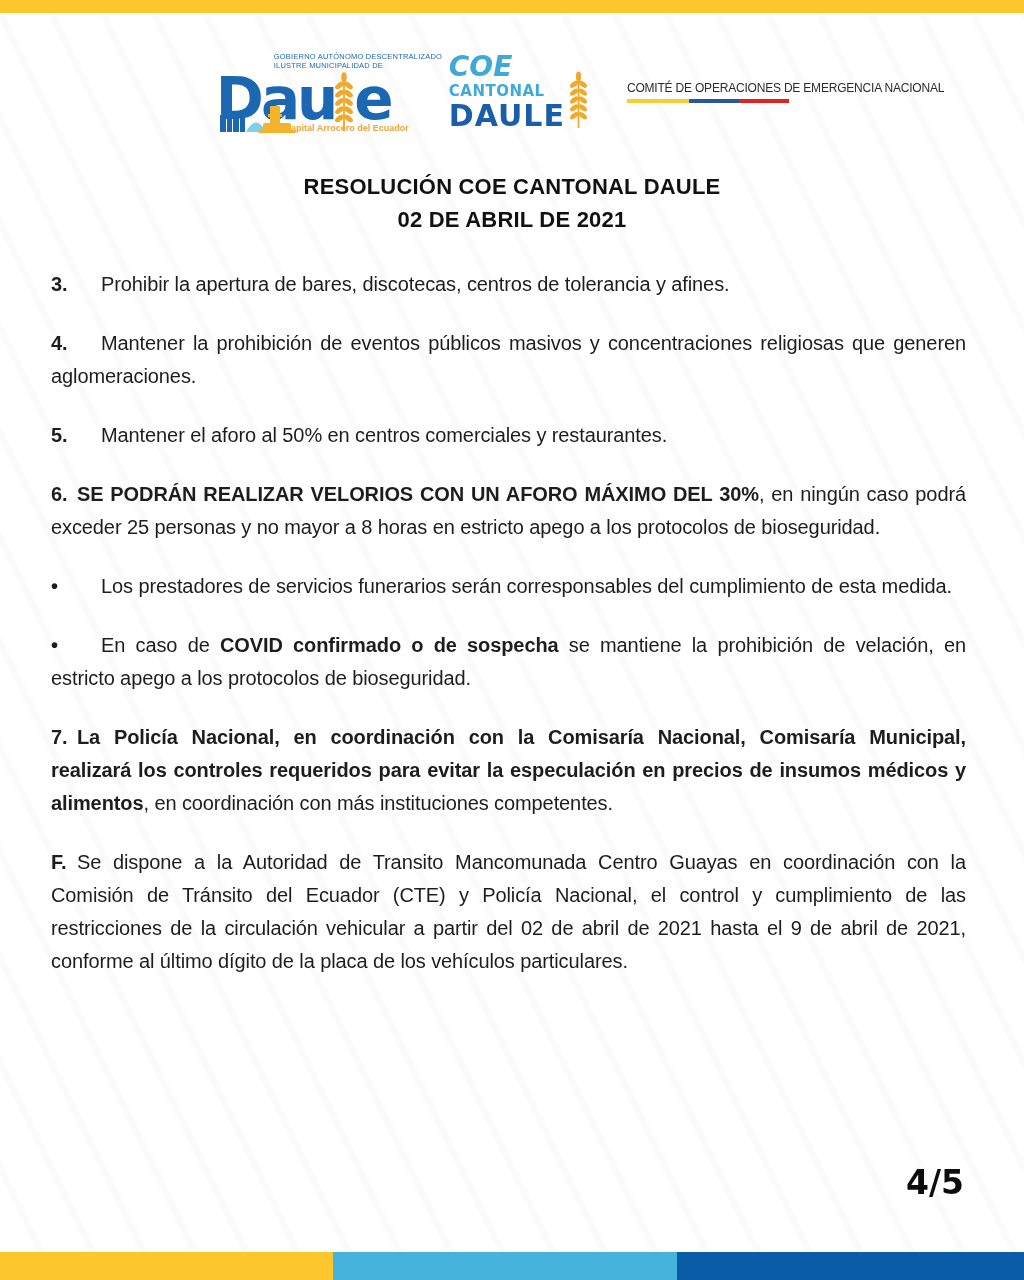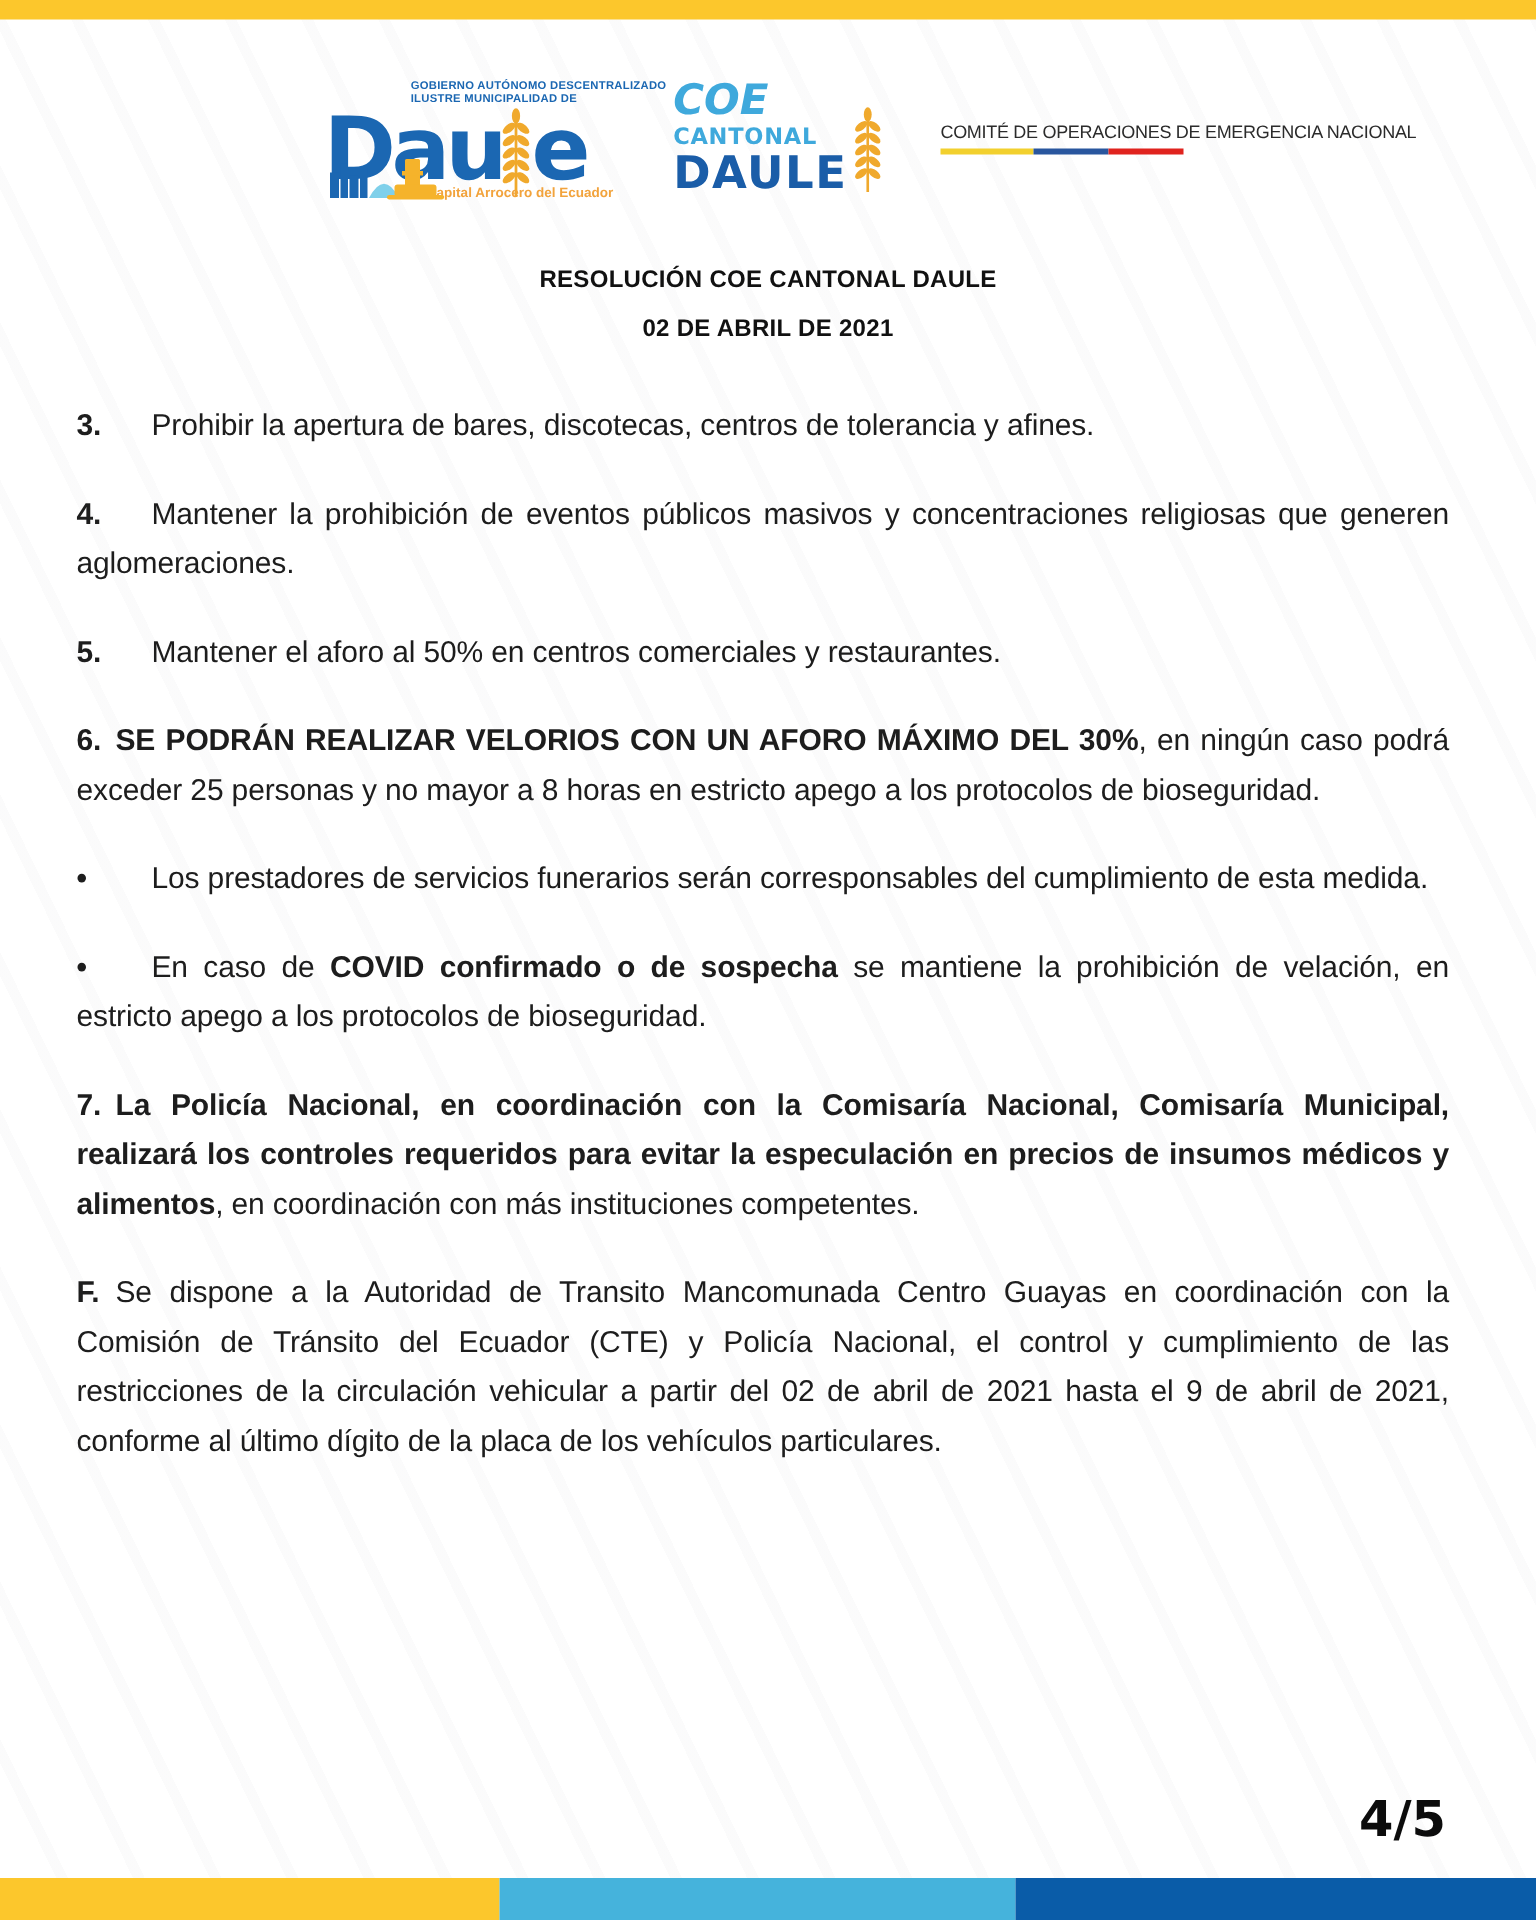--- a/index.html
+++ b/index.html
@@ -20,21 +20,21 @@
   .bottom-bar .seg-yellow{width:32.5%;background:#FCC72C;}
   .bottom-bar .seg-lblue{width:33.6%;background:#45B3DC;}
   .bottom-bar .seg-dblue{width:33.9%;background:#0A5CA8;}
 
   
   header{
     display:flex;align-items:center;justify-content:center;
     gap:38px;margin-top:44px;padding-left:136px;height:96px;
   }
   .daule-logo{position:relative;width:195px;flex:0 0 auto;}
-  .daule-gov{color:#1B67B2;font-size:7.5px;font-weight:bold;line-height:9px;letter-spacing:.2px;padding-left:58px;white-space:nowrap;}
+  .daule-gov{color:#1B67B2;font-size:7.5px;font-weight:normal;line-height:9px;letter-spacing:.2px;padding-left:58px;white-space:nowrap;}
   .daule-word{display:flex;margin-top:1px;line-height:56px;}
   .daule-word .wtxt{font-family:"DejaVu Sans", sans-serif;font-weight:bold;color:#1B67B2;font-size:58px;letter-spacing:-3px;}
   .daule-word .wheat{height:62px;width:22px;margin:0 -1px -6px -2px;}
   .daule-tagline{color:#F2A33C;font-size:9px;font-weight:bold;text-align:right;margin-top:-4px;padding-right:2px;white-space:nowrap;}
   .cityscape{position:absolute;left:2px;bottom:-2px;width:92px;height:34px;}
 
   .coe-logo{display:flex;align-items:flex-end;gap:3px;flex:0 0 auto;}
   .coe-lines{line-height:1;font-family:"DejaVu Sans", sans-serif;}
   .coe-l1{color:#3FA9DC;font-weight:bold;font-size:28px;font-style:italic;}
   .coe-l2{color:#3FA9DC;font-weight:bold;font-size:15px;margin-top:3px;letter-spacing:.5px;}
@@ -44,36 +44,36 @@
   .committee{flex:0 0 auto;}
   .committee-text{font-size:12px;letter-spacing:-.2px;color:#2b2b2b;white-space:nowrap;}
   .flag-underline{display:flex;width:162px;height:4px;margin-top:4px;}
   .flag-underline .f-y{width:38%;background:#F2D02E;}
   .flag-underline .f-b{width:31%;background:#29569E;}
   .flag-underline .f-r{width:31%;background:#E0231E;}
 
   
   .title{
     margin:30px 0 0 0;text-align:center;
-    font-size:16px;font-weight:bold;line-height:33px;letter-spacing:.2px;color:#111;
+    font-size:22px;font-weight:bold;line-height:33px;letter-spacing:.2px;color:#111;
   }
 
   
   .content{margin:32px 58px 0 51px;}
   .content p{
     margin:0 0 26px 0;
     font-size:20px;line-height:33px;letter-spacing:-.1px;
     text-align:justify;
   }
   .content p .marker{display:inline-block;font-weight:bold;width:50px;}
   .content p .marker.narrow{width:26px;}
   .content p b{font-weight:bold;}
 
   .page-number{
-    position:absolute;top:1193px;right:60px;
+    position:absolute;top:1163px;right:60px;
     font-size:33px;font-weight:800;color:#0c0c0c;
     font-family:"DejaVu Sans", sans-serif;
   }
 </style>
 </head>
 <body>
 
 <div class="page">
 
   <div class="top-bar"></div>

